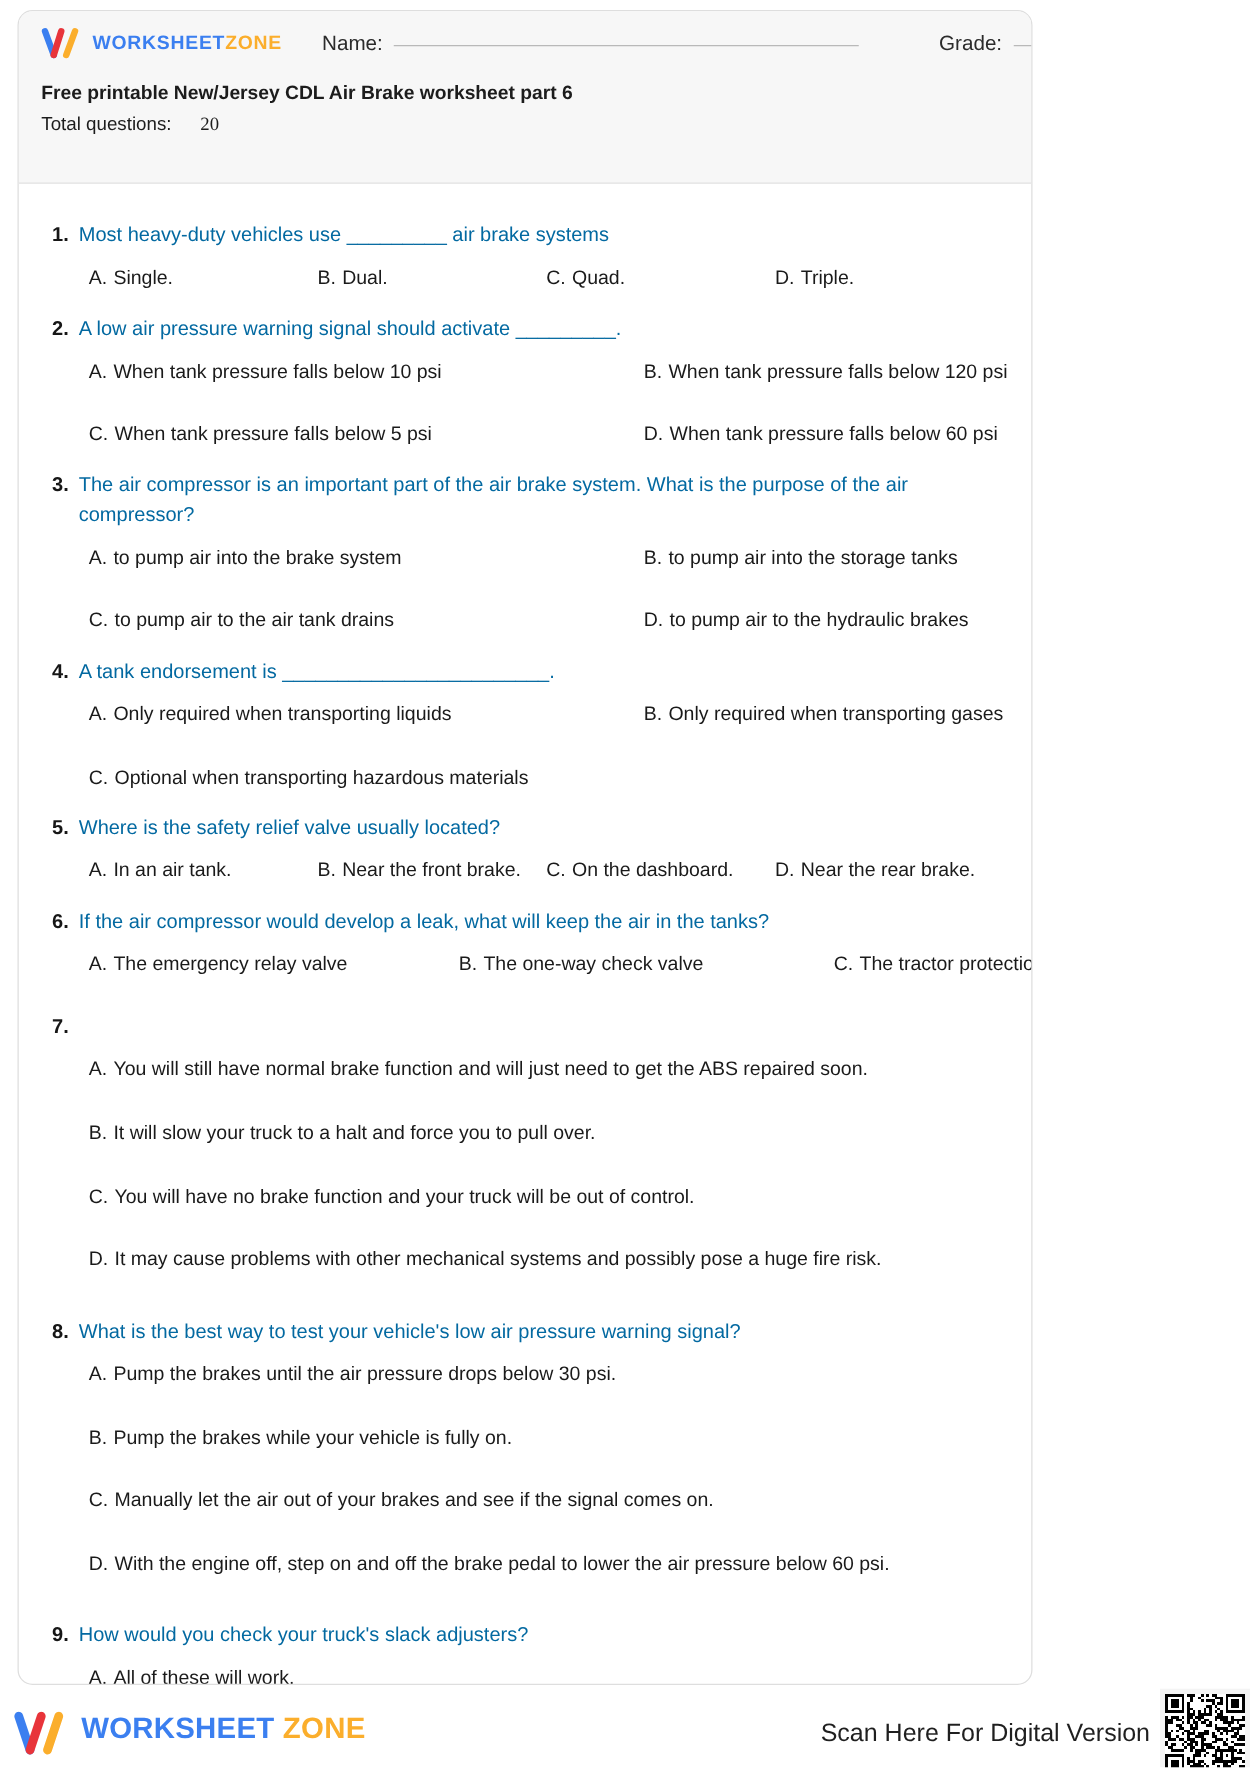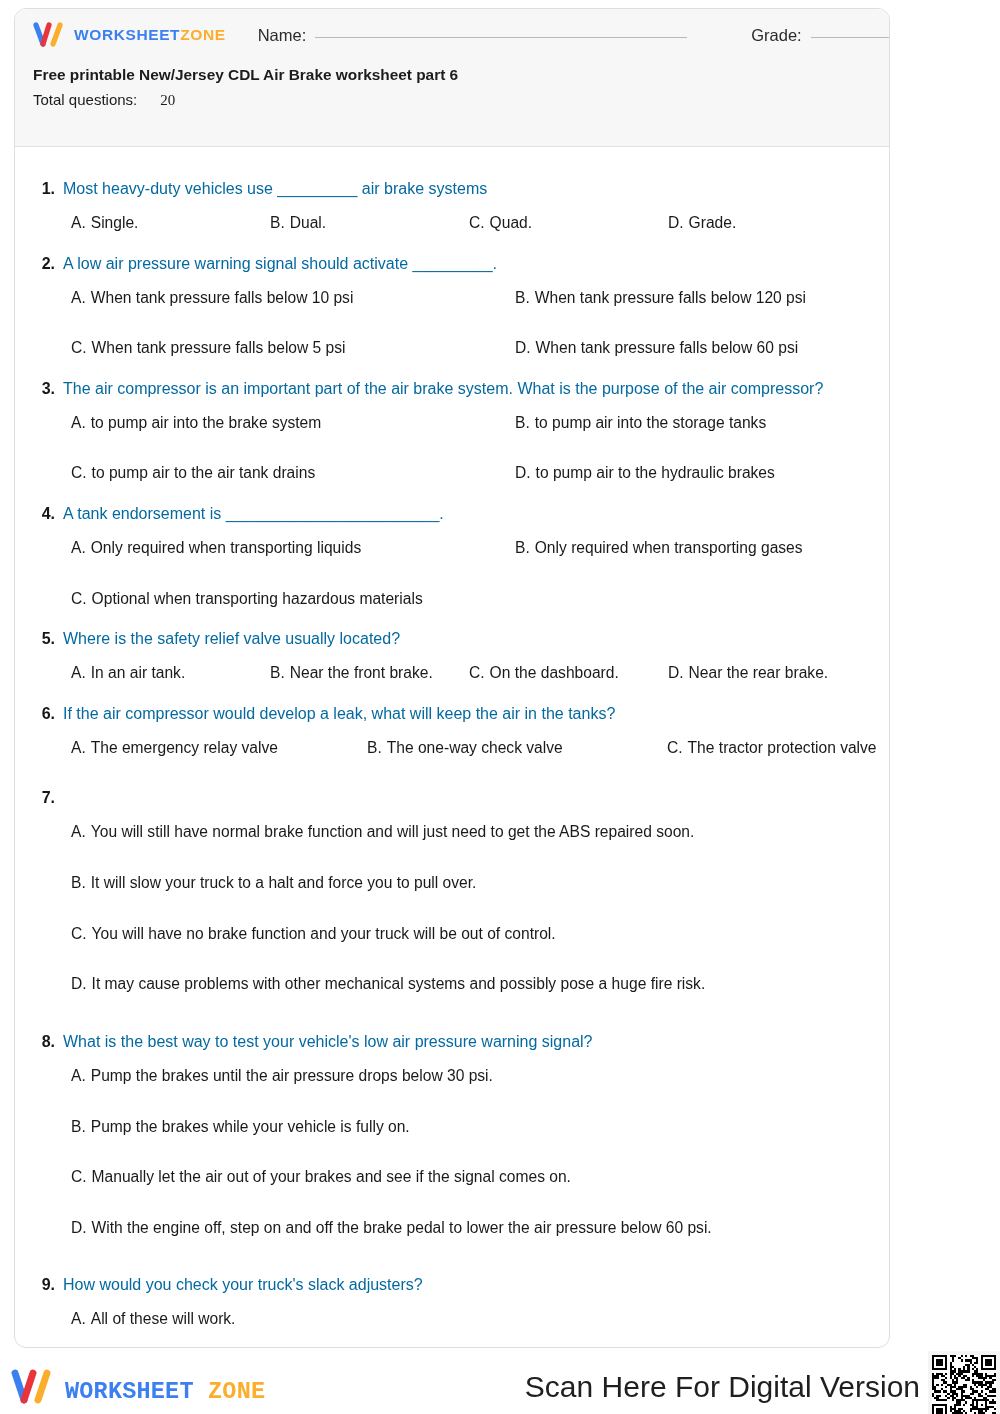--- a/index.html
+++ b/index.html
@@ -17,21 +17,21 @@
     height: 1414px;
     background: #ffffff;
     overflow: hidden;
   }
 
   
   .sheet {
     position: absolute;
     left: 14px;
     top: 8px;
-    width: 876px;
+    width: 812px;
     height: 1340px;
     background: #ffffff;
     border: 1px solid #dedede;
     border-radius: 12px;
     overflow: hidden;
   }
 
   
   .header-band {
     position: relative;
@@ -169,43 +169,42 @@
     width: 1000px;
     height: 54px;
     display: flex;
     align-items: center;
     justify-content: space-between;
     padding: 0 0 0 10px;
   }
 
   .footer-brand {
     display: flex;
-    align-items: flex-end;
-    font-family: Liberation Mono, monospace;
+    align-items: flex-start;
   }
   .footer-mark {
     width: 46px;
     height: 36px;
     margin-right: 9px;
   }
   .footer-word {
     font-size: 23.5px;
     font-weight: 700;
     letter-spacing: 0.2px;
     white-space: nowrap;
   }
   .footer-word .w1 { color: #3b7ff0; }
   .footer-word .w2 { color: #fbae2c; }
 
   .footer-right {
     display: flex;
     align-items: center;
   }
   .scan-text {
-    font-size: 30px;
+    font-size: 20px;
     color: #1f1f1f;
     margin-right: 8px;
     white-space: nowrap;
   }
   .qr {
     width: 72px;
     height: 72px;
     background: #f4f4f4;
     padding: 4px;
     flex: 0 0 auto;
@@ -256,21 +255,21 @@
     <div class="qbody" id="questions-container">
         <div class="question">
           <div class="q-head">
             <span class="q-num">1.</span>
             <span class="q-text">Most heavy-duty vehicles use _________ air brake systems</span>
           </div>
           <div class="opts cols4">
             <div class="opt"><span class="olet">A.</span><span>Single.</span></div>
             <div class="opt"><span class="olet">B.</span><span>Dual.</span></div>
             <div class="opt"><span class="olet">C.</span><span>Quad.</span></div>
-            <div class="opt"><span class="olet">D.</span><span>Grade.</span></div>
+            <div class="opt"><span class="olet">D.</span><span>Triple.</span></div>
           </div>
         </div>
         <div class="question">
           <div class="q-head">
             <span class="q-num">2.</span>
             <span class="q-text">A low air pressure warning signal should activate _________.</span>
           </div>
           <div class="opts cols2">
             <div class="opt"><span class="olet">A.</span><span>When tank pressure falls below 10 psi</span></div>
             <div class="opt"><span class="olet">B.</span><span>When tank pressure falls below 120 psi</span></div>

